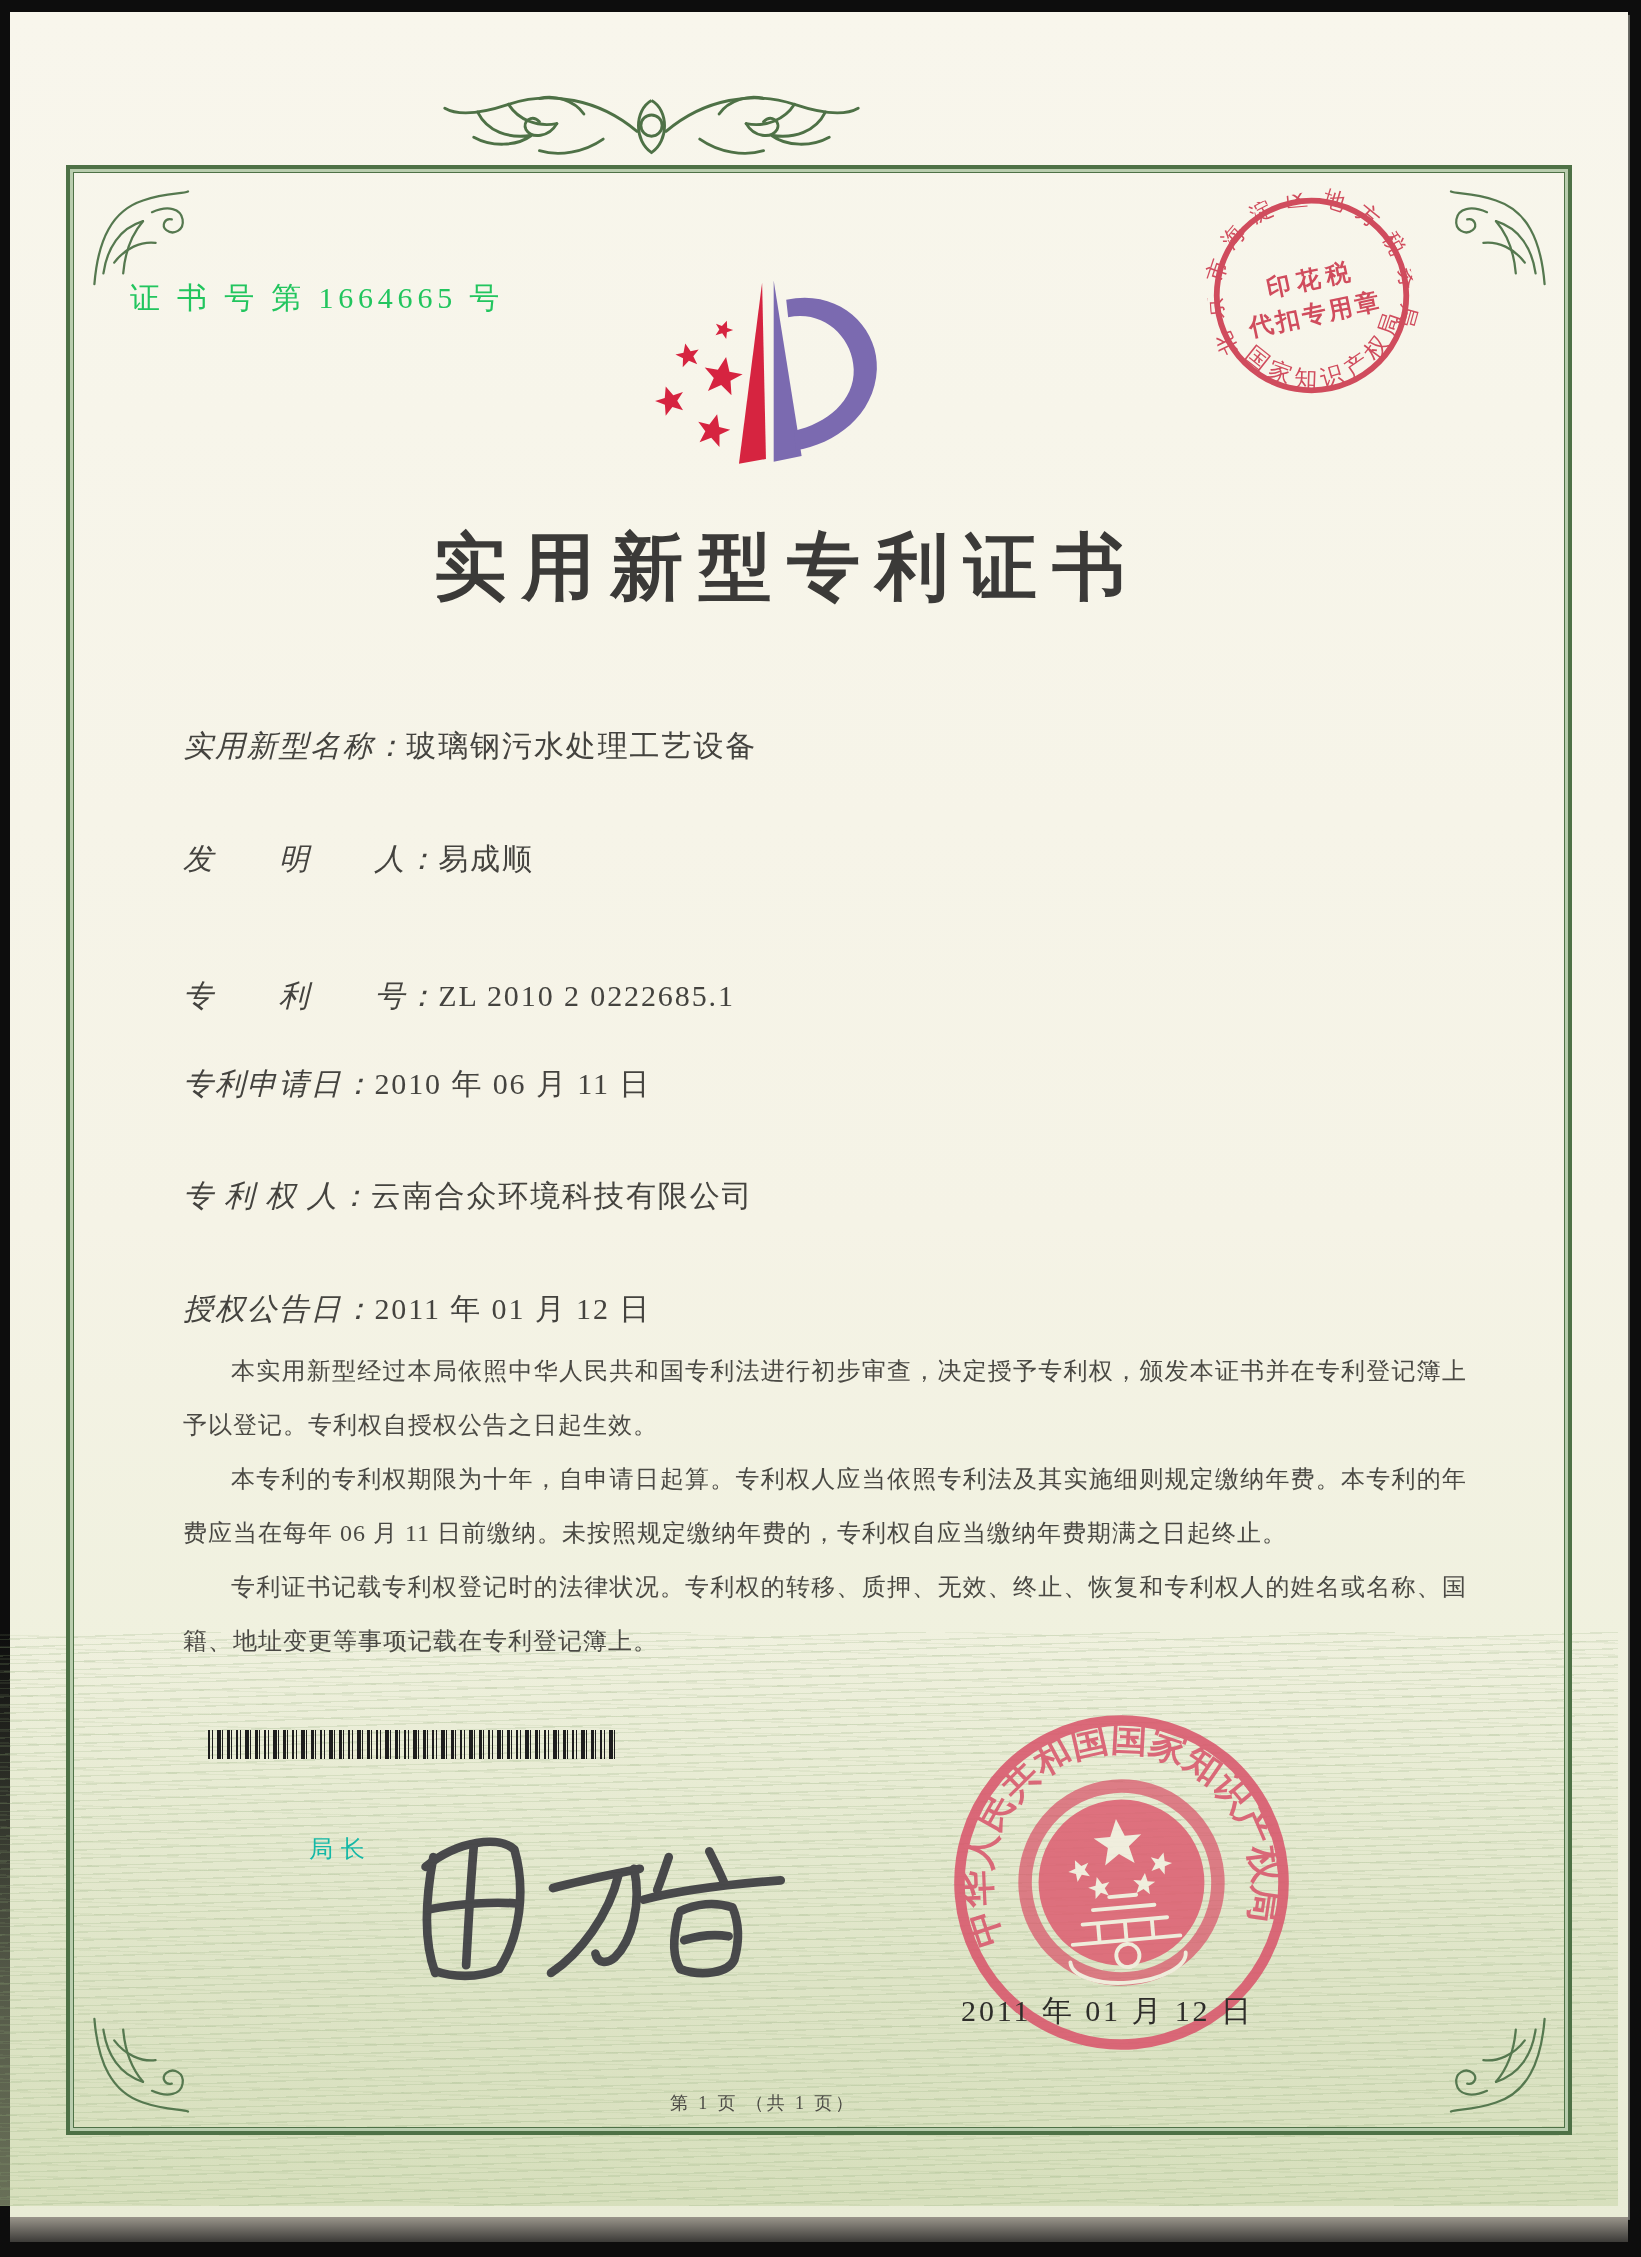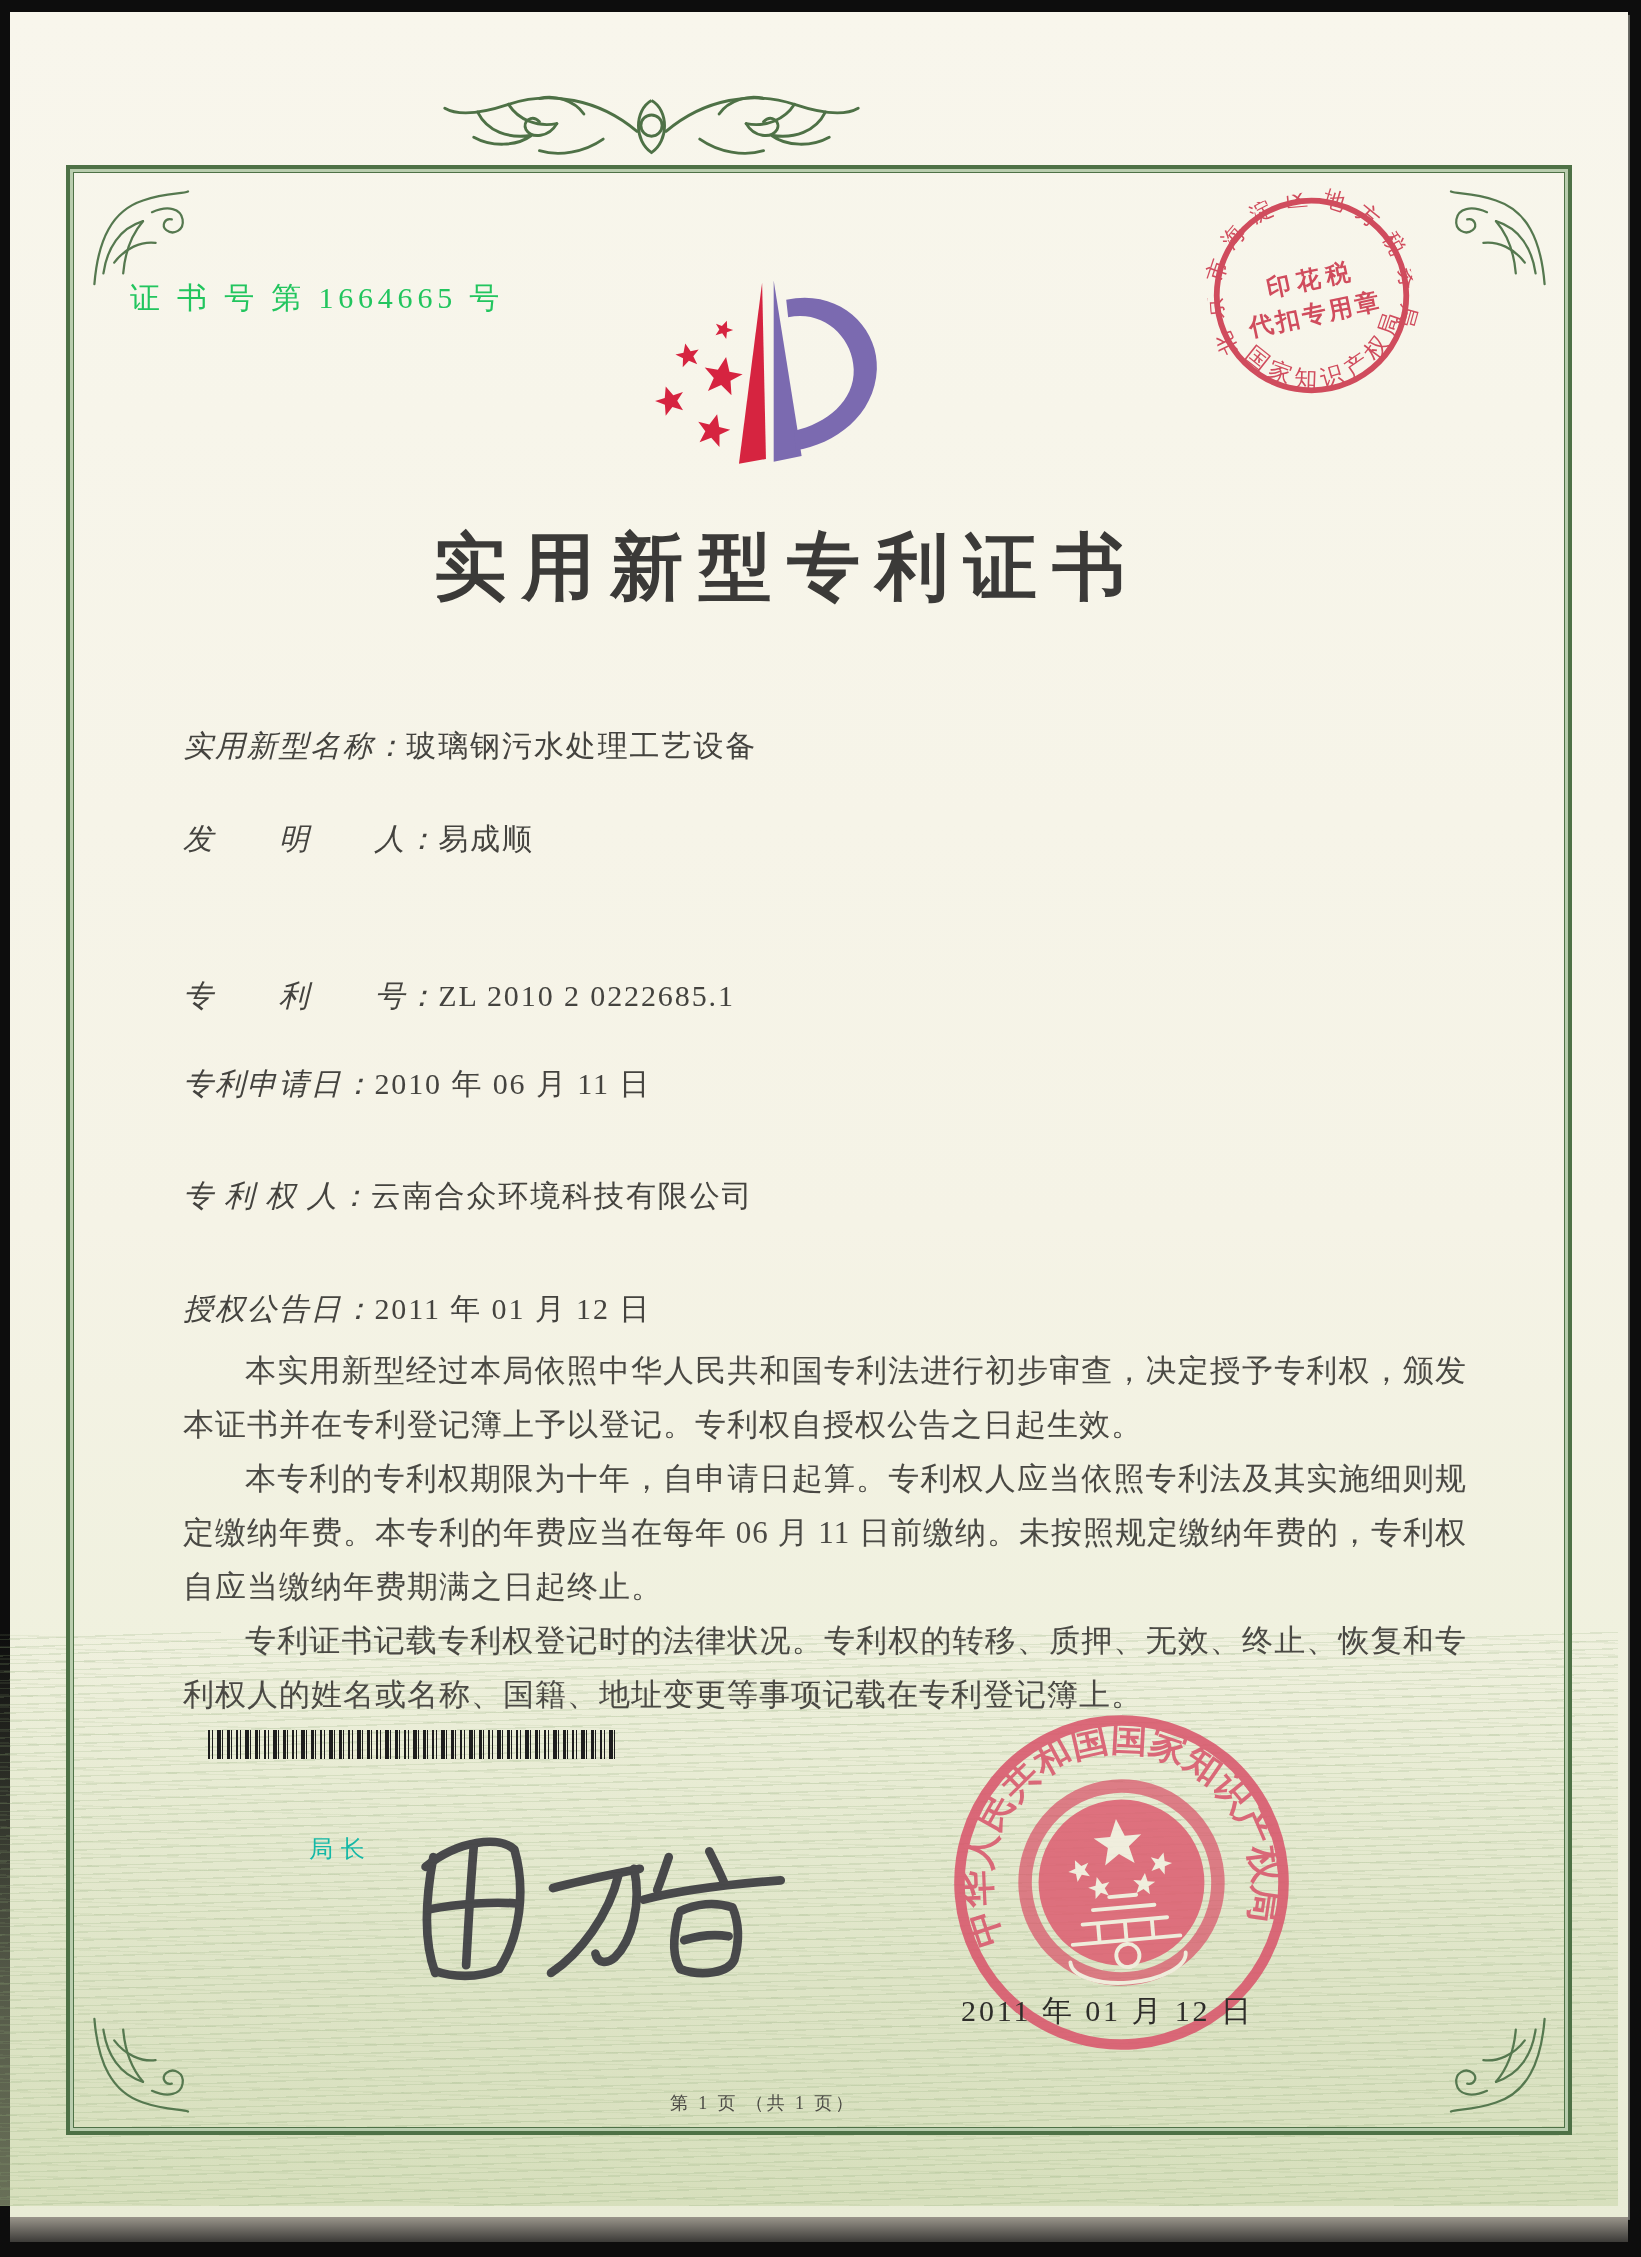--- a/index.html
+++ b/index.html
@@ -22,21 +22,21 @@
   .content{position:absolute;left:0;top:0;width:1641px;height:2257px;z-index:2;}
   .cert-no{position:absolute;left:130px;top:278px;font-size:30px;color:#22c55e;letter-spacing:4.8px;}
   .title{position:absolute;left:0;top:498px;width:1574px;text-align:center;
          font-size:73px;font-weight:bold;color:#3b3a38;letter-spacing:15.4px;
          font-family:"Liberation Serif","DejaVu Serif",serif;margin-top:21px;}
   .logo{position:absolute;left:630px;top:259px;}
   .field-row{position:absolute;left:183px;font-size:30px;color:#44433f;white-space:nowrap;}
   .field-label{letter-spacing:1.9px;font-style:italic;}
   .field-value{letter-spacing:1.9px;}
   .paras{position:absolute;left:183px;top:1344px;width:1284px;}
-  .paras p{margin:0;font-size:31px;line-height:54px;color:#4a4944;text-indent:2em;
+  .paras p{margin:0;font-size:24px;line-height:54px;color:#4a4944;text-indent:2em;
            letter-spacing:1px;text-align:justify;}
   .barcode{position:absolute;left:208px;top:1730px;width:409px;height:29px;
            background:repeating-linear-gradient(90deg,
              #1d1d1d 0 1.9px,transparent 1.9px 3.9px,
              #1d1d1d 3.9px 4.8px,transparent 4.8px 8.7px,
              #1d1d1d 8.7px 12.6px,transparent 12.6px 14.5px,
              #1d1d1d 14.5px 15.4px,transparent 15.4px 19.3px,
              #1d1d1d 19.3px 22px,transparent 22px 23px,
              #1d1d1d 23px 24px,transparent 24px 28px);}
   .director{position:absolute;left:309px;top:1833px;font-size:24px;color:#14b8a6;letter-spacing:7.7px;}
@@ -143,21 +143,21 @@
     </text>
     <text x="0" y="-8" text-anchor="middle" fill="#cc3a4e" font-size="25" font-weight="bold">印 花 税</text>
     <text x="0" y="28" text-anchor="middle" fill="#cc3a4e" font-size="25" font-weight="bold" letter-spacing="3">代扣专用章</text>
   </svg>
 
   <div class="title">实用新型专利证书</div>
 
   <div class="field-row" style="top:726px">
     <span class="field-label">实用新型名称：</span><span class="field-value">玻璃钢污水处理工艺设备</span>
   </div>
-  <div class="field-row" style="top:819px">
+  <div class="field-row" style="top:839px">
     <span class="field-label">发　　明　　人：</span><span class="field-value">易成顺</span>
   </div>
   <div class="field-row" style="top:976px">
     <span class="field-label">专　　利　　号：</span><span class="field-value">ZL 2010 2 0222685.1</span>
   </div>
   <div class="field-row" style="top:1064px">
     <span class="field-label">专利申请日：</span><span class="field-value">2010 年 06 月 11 日</span>
   </div>
   <div class="field-row" style="top:1176px">
     <span class="field-label">专 利 权 人：</span><span class="field-value">云南合众环境科技有限公司</span>

